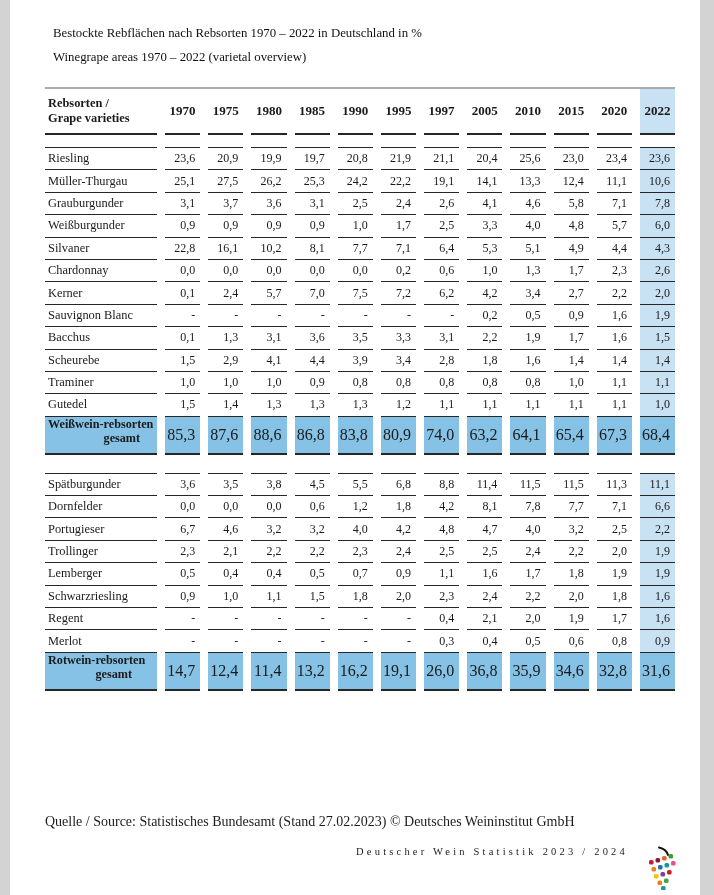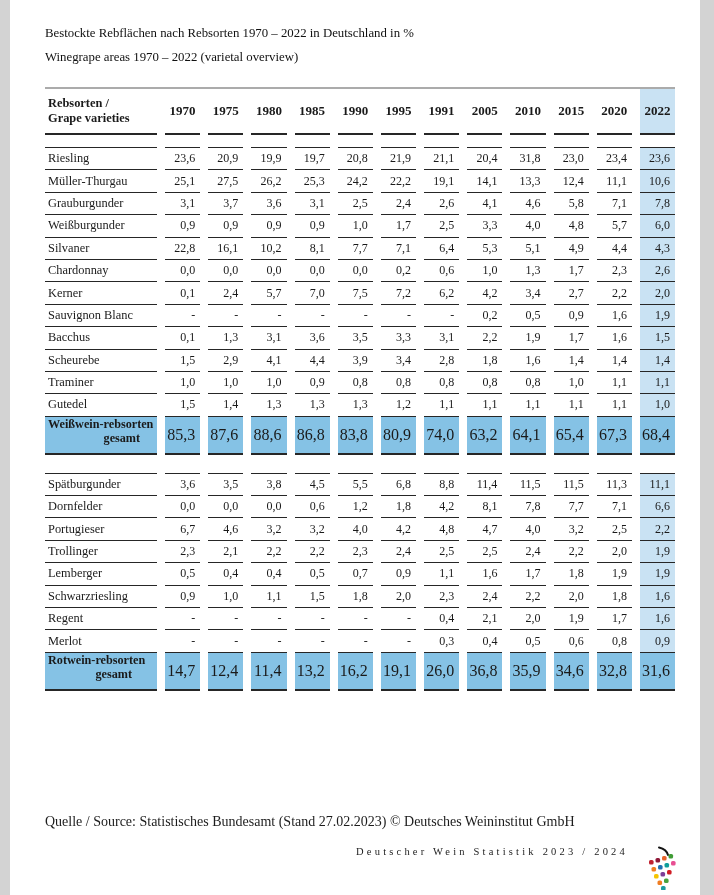--- a/index.html
+++ b/index.html
@@ -20,21 +20,21 @@
   .page{
     position:absolute;left:10px;top:0;
     width:690px;height:895px;
     background:#ffffff;
   }
   .content{padding:26px 25px 0 35px;}
   h1.title{
     font-size:28px;font-weight:normal;margin:0 0 14px 0;
     letter-spacing:0.4px;color:#111;
   }
-  .subtitle{font-size:12.8px;margin:0 0 9px 0;color:#111;}
+  .subtitle{font-size:12.8px;margin:0 0 9px 8px;color:#111;}
   
   .vtable{width:630px;margin-top:22px;}
   .trow{display:flex;gap:8px;}
   .cell{box-sizing:border-box;min-width:0;}
   .c0{flex:0 0 112px;}
   .cy{flex:1 1 0;}
   .hl{background:var(--lightblue);}
   .r-head{border-top:2px solid var(--rule-gray);}
   .r-head .cell{
     height:46px;border-bottom:2px solid var(--rule-dark);
@@ -79,21 +79,21 @@
           <div class="cell c0">
             <div>Rebsorten /</div>
             <div>Grape varieties</div>
           </div>
           <div class="cell cy">1970</div>
           <div class="cell cy">1975</div>
           <div class="cell cy">1980</div>
           <div class="cell cy">1985</div>
           <div class="cell cy">1990</div>
           <div class="cell cy">1995</div>
-          <div class="cell cy">1991</div>
+          <div class="cell cy">1997</div>
           <div class="cell cy">2005</div>
           <div class="cell cy">2010</div>
           <div class="cell cy">2015</div>
           <div class="cell cy">2020</div>
           <div class="cell cy hl">2022</div>
         </div>
         <div class="trow r-spacer sp1">
           <div class="cell c0"></div>
           <div class="cell cy"></div>
           <div class="cell cy"></div>
@@ -111,21 +111,21 @@
         <div class="trow r-data">
           <div class="cell c0 lab">Riesling</div>
           <div class="cell cy val">23,6</div>
           <div class="cell cy val">20,9</div>
           <div class="cell cy val">19,9</div>
           <div class="cell cy val">19,7</div>
           <div class="cell cy val">20,8</div>
           <div class="cell cy val">21,9</div>
           <div class="cell cy val">21,1</div>
           <div class="cell cy val">20,4</div>
-          <div class="cell cy val">31,8</div>
+          <div class="cell cy val">25,6</div>
           <div class="cell cy val">23,0</div>
           <div class="cell cy val">23,4</div>
           <div class="cell cy val hl">23,6</div>
         </div>
         <div class="trow r-data">
           <div class="cell c0 lab">Müller-Thurgau</div>
           <div class="cell cy val">25,1</div>
           <div class="cell cy val">27,5</div>
           <div class="cell cy val">26,2</div>
           <div class="cell cy val">25,3</div>

